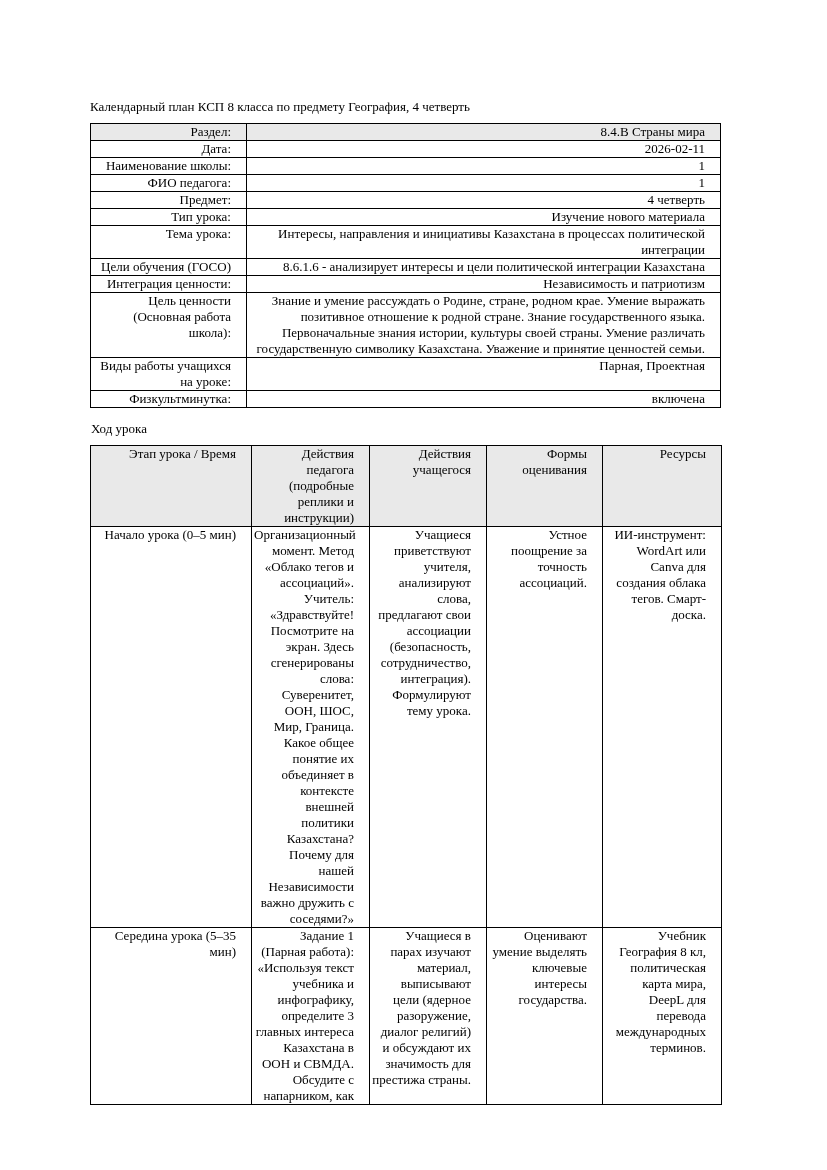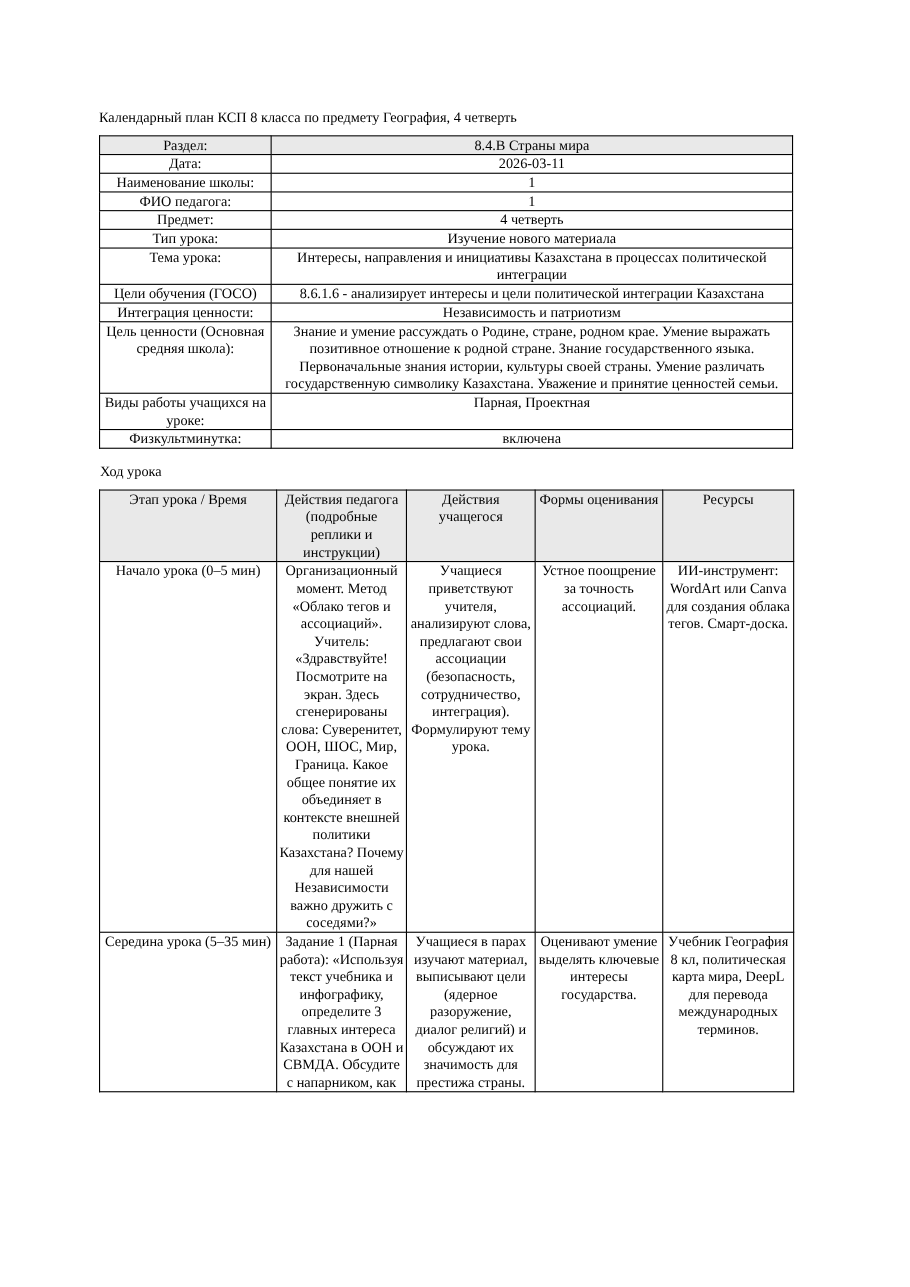--- a/index.html
+++ b/index.html
@@ -37,23 +37,23 @@
   }
   table {
     border-collapse: collapse;
     table-layout: fixed;
     width: 631px;
     font-size: 13px;
     line-height: 16px;
   }
   td, th {
     border: 1px solid var(--border_color);
-    padding: 0 2px 0 2px;
+    padding: 0 15px 0 2px;
     vertical-align: top;
-    text-align: center;
+    text-align: right;
     font-weight: normal;
     overflow: hidden;
   }
   tr.shaded td, tr.shaded th {
     background: var(--header_fill);
   }
   .info-table col.c-label { width: 156px; }
   .section-heading {
     font-size: 13px;
     line-height: 16px;
@@ -78,21 +78,21 @@
           <col class="c-label">
           <col>
         </colgroup>
       <tbody>
         <tr class="shaded">
           <td>Раздел:</td>
           <td>8.4.В Страны мира</td>
         </tr>
         <tr>
           <td>Дата:</td>
-          <td>2026-03-11</td>
+          <td>2026-02-11</td>
         </tr>
         <tr>
           <td>Наименование школы:</td>
           <td>1</td>
         </tr>
         <tr>
           <td>ФИО педагога:</td>
           <td>1</td>
         </tr>
         <tr>
@@ -109,21 +109,21 @@
         </tr>
         <tr>
           <td>Цели обучения (ГОСО)</td>
           <td>8.6.1.6 - анализирует интересы и цели политической интеграции Казахстана</td>
         </tr>
         <tr>
           <td>Интеграция ценности:</td>
           <td>Независимость и патриотизм</td>
         </tr>
         <tr>
-          <td>Цель ценности (Основная средняя школа):</td>
+          <td>Цель ценности (Основная работа школа):</td>
           <td>Знание и умение рассуждать о Родине, стране, родном крае. Умение выражать позитивное отношение к родной стране. Знание государственного языка. Первоначальные знания истории, культуры своей страны. Умение различать государственную символику Казахстана. Уважение и принятие ценностей семьи.</td>
         </tr>
         <tr>
           <td>Виды работы учащихся на уроке:</td>
           <td>Парная, Проектная</td>
         </tr>
         <tr>
           <td>Физкультминутка:</td>
           <td>включена</td>
         </tr>

